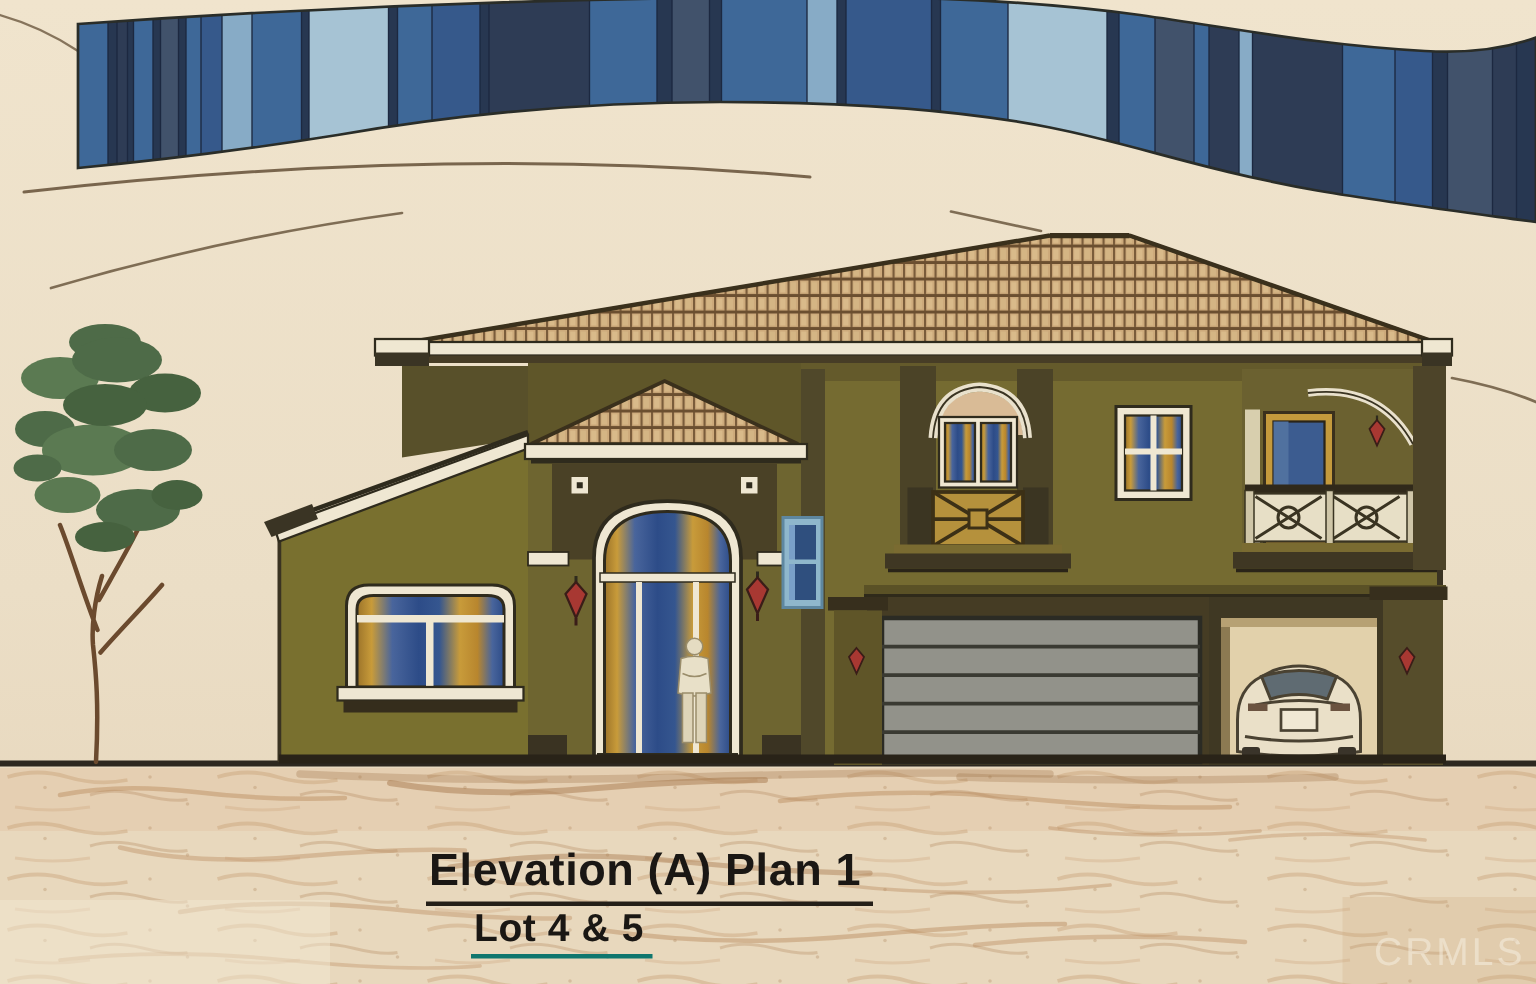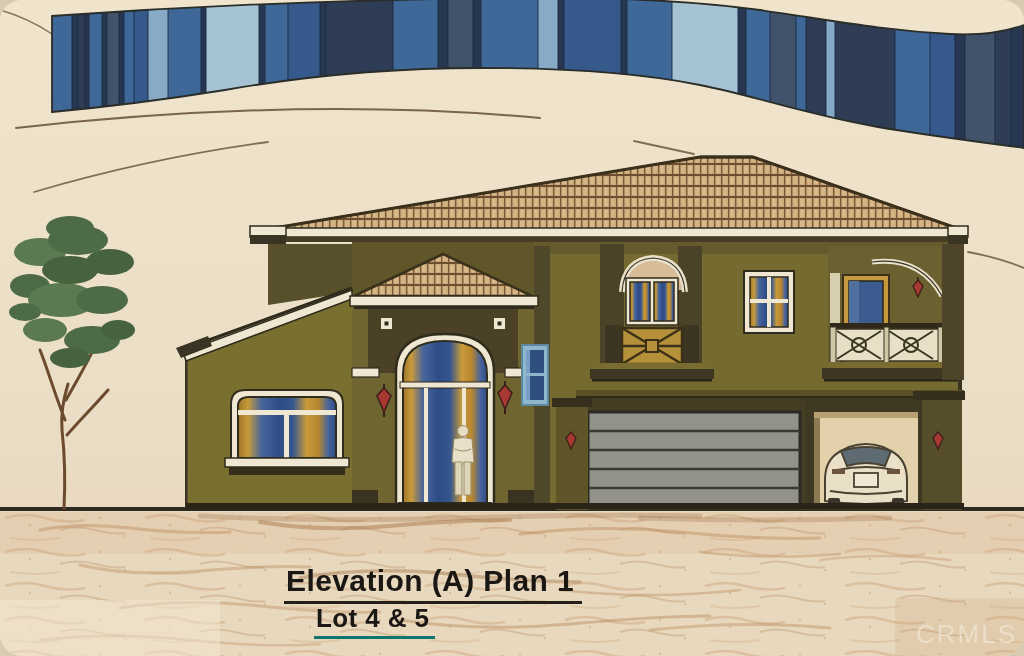--- a/index.html
+++ b/index.html
@@ -1,17 +1,17 @@
 <!DOCTYPE html>
 <html><head>
 <meta charset="utf-8">
 <style>
   html,body{margin:0;padding:0;background:#d8cbb2;}
   .stage{position:relative;width:1024px;height:656px;overflow:hidden;
-         font-family:"Liberation Sans",sans-serif;background:#ecdfc8;border-radius:22px;}
+         font-family:"Liberation Sans",sans-serif;background:#ecdfc8;}
   .stage svg{position:absolute;left:0;top:0;}
   .title-line{position:absolute;left:284px;top:564px;font-size:30px;font-weight:700;
               color:#1a1714;letter-spacing:.4px;border-bottom:3px solid #241f18;
               padding:0 8px 3px 2px;white-space:nowrap;}
   .lot-line{position:absolute;left:314px;top:603px;font-size:26px;font-weight:700;
             color:#1a1714;letter-spacing:.4px;border-bottom:3px solid #0f766e;
             padding:0 6px 2px 2px;white-space:nowrap;}
   .watermark{position:absolute;left:916px;top:619px;font-size:26px;font-weight:400;
              color:rgba(246,238,224,.55);letter-spacing:2px;}
 </style>

